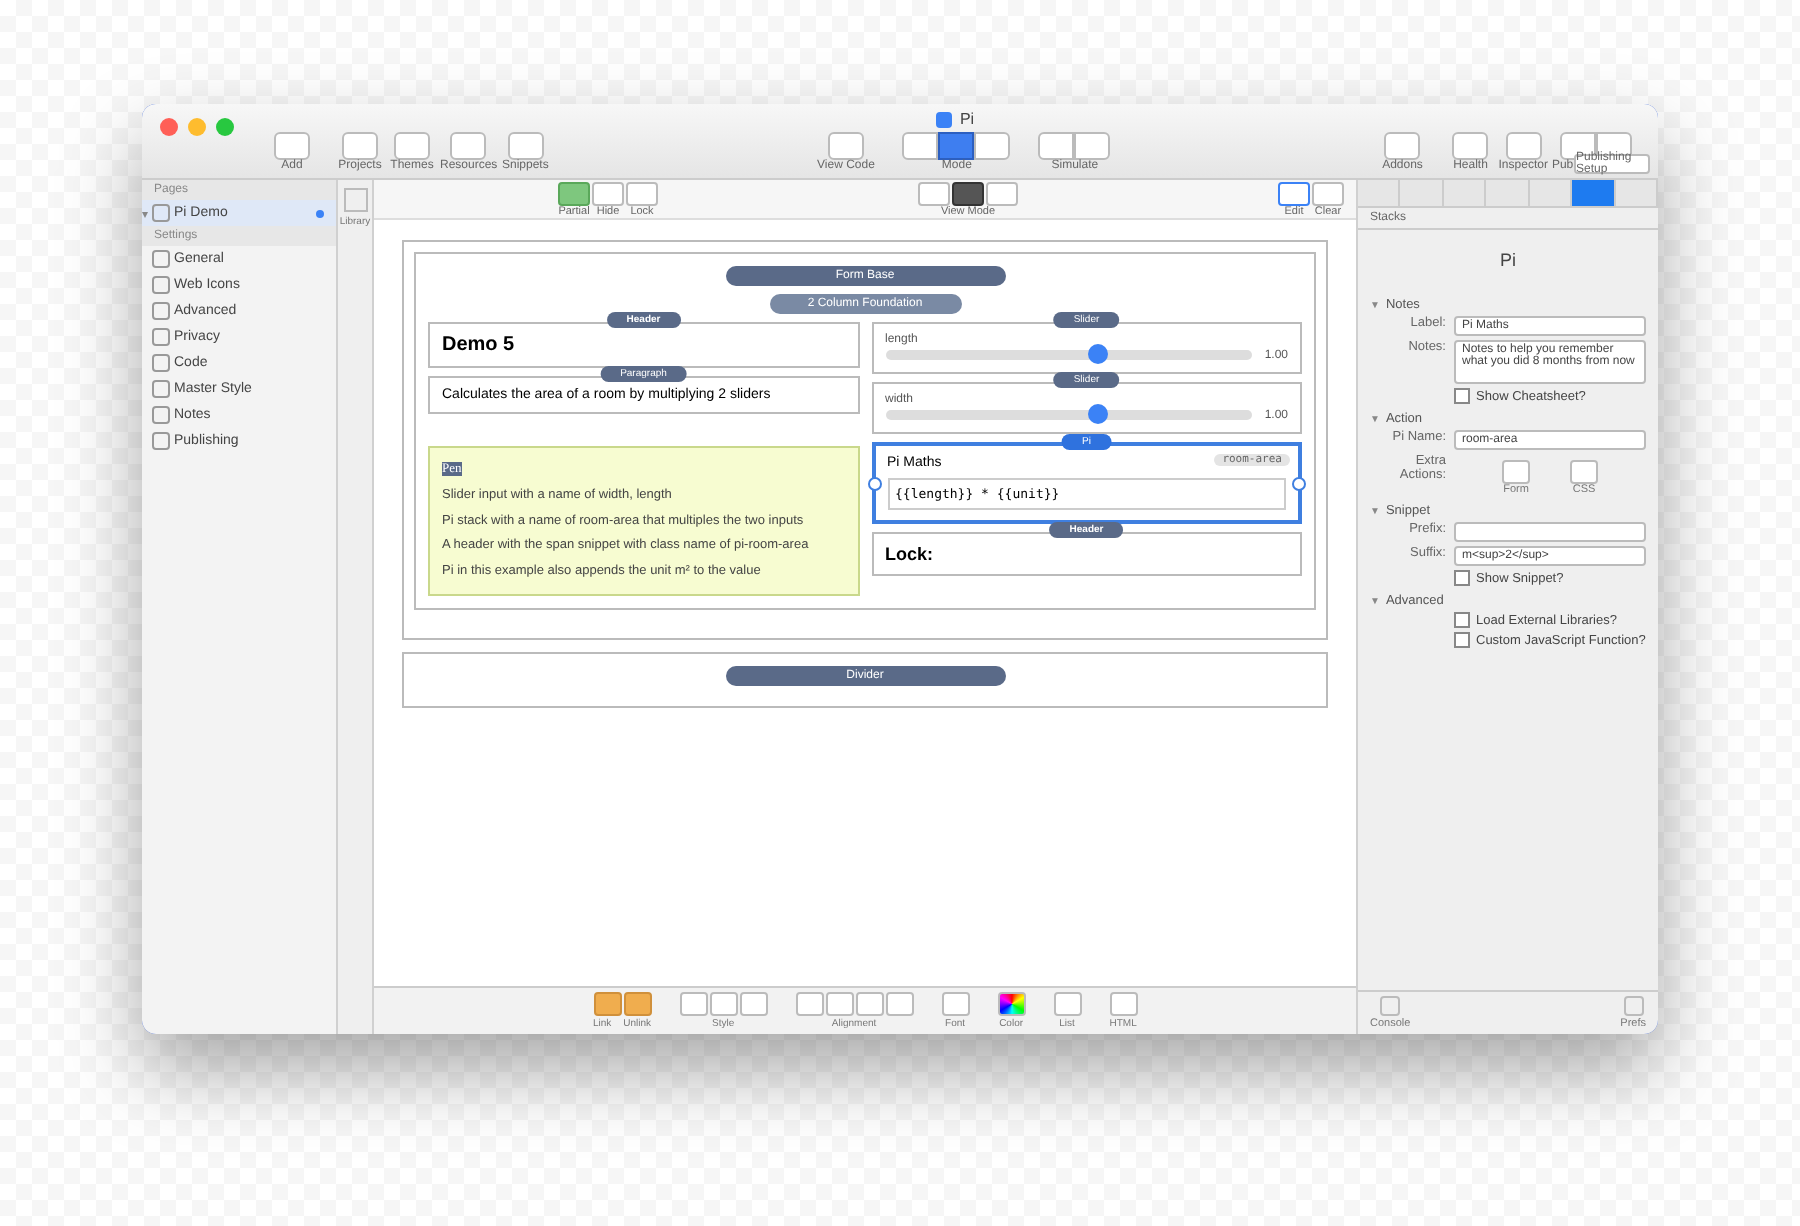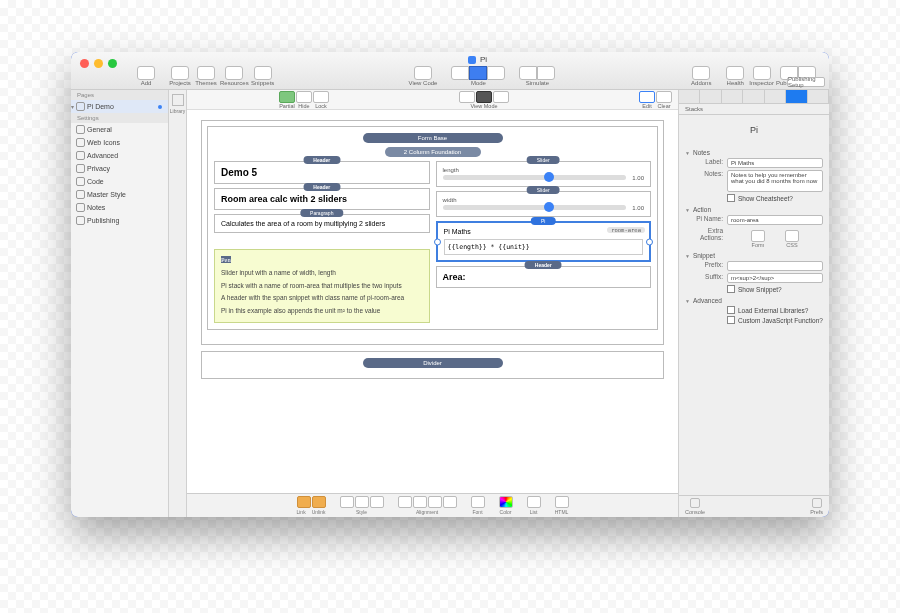--- a/index.html
+++ b/index.html
@@ -293,21 +293,20 @@
       </div>
 
       <div class="canvas-scroll">
         <div class="page">
           <div class="page-inner">
             <span class="pill">Form Base</span>
             <span class="pill sm smk">2 Column Foundation</span>
             <div class="two-col">
               <div class="col">
                 <div class="block h1"><span class="tag">Header</span><span>Demo 5</span></div>
-                <div class="block hdr"><span class="tag">Header</span><span>Room area calc with 2 sliders</span></div>
                 <div class="block"><span class="tag">Paragraph</span><span>Calculates the area of a room by multiplying 2 sliders</span></div>
                 <div style="height:8px"></div>
                 <div class="pen">
                   <span class="tag" style="background:#5a6a88;color:#fff;font-family:-apple-system">Pen</span>
                   <div style="height:4px"></div>
                   <div>Slider input with a name of width, length</div><div style="height:4px"></div>
                   <div>Pi stack with a name of room-area that multiples the two inputs</div><div style="height:4px"></div>
                   <div>A header with the span snippet with class name of pi-room-area</div><div style="height:4px"></div>
                   <div>Pi in this example also appends the unit m² to the value</div>
                 </div>
@@ -331,21 +330,21 @@
                         <div class="knob"></div>
                       </div>
                       <span class="val">1.00</span>
                     </div>
                 </div>
                 <div class="block pi"><span class="tag" style="background:#2f72de">Pi</span>
                   <span>Pi Maths</span>
                   <span class="badge">room-area</span>
                   <div class="pi-row">{{length}} * {{unit}}</div>
                 </div>
-                <div class="block hdr"><span class="tag">Header</span><span>Area:</span></div>
+                <div class="block hdr"><span class="tag">Header</span><span>Lock:</span></div>
               </div>
             </div>
           </div>
         </div>
         <div class="divider-block">
           <span class="pill">Divider</span>
         </div>
       </div>
 
       <div class="style-bar">

